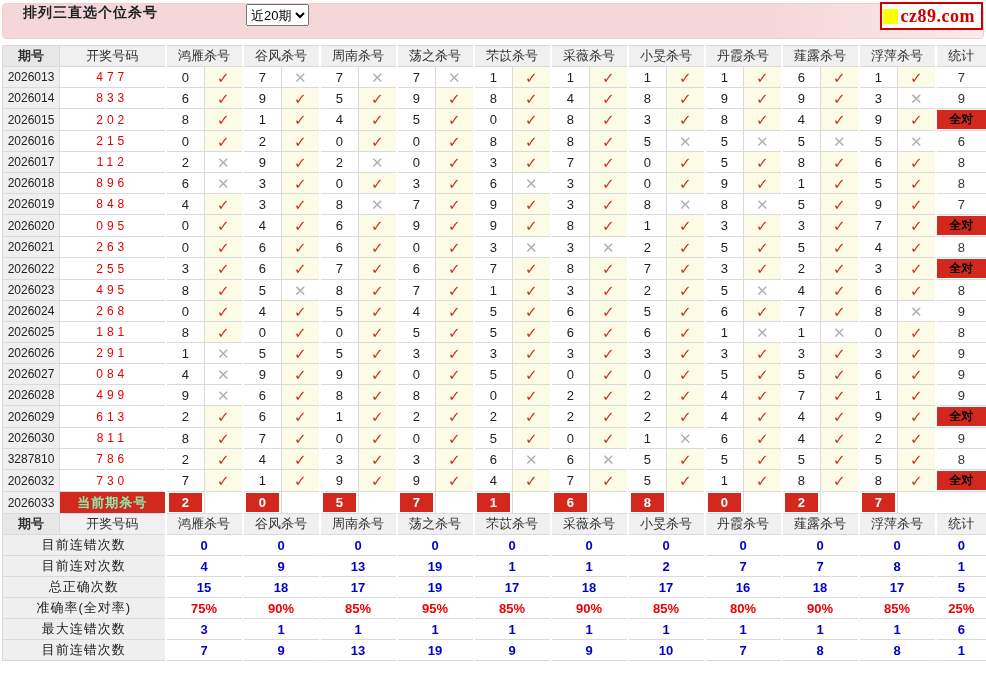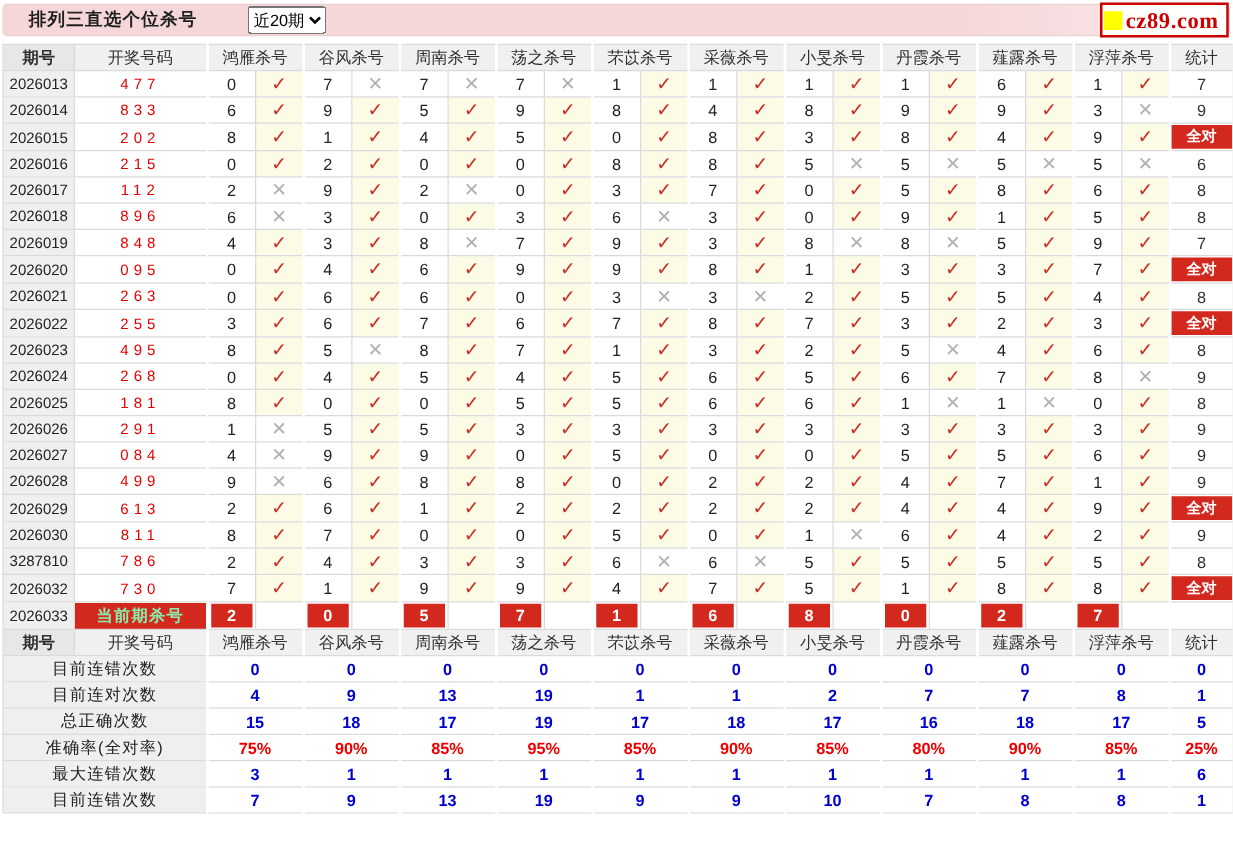--- a/index.html
+++ b/index.html
@@ -1,46 +1,46 @@
 <!DOCTYPE html>
 <html><head>
 <meta charset="utf-8">
 <style>
   * { box-sizing: border-box; }
   html,body { margin:0; padding:0; background:#fff; }
   body { width:986px; font-family:"Liberation Sans","DejaVu Sans",sans-serif; }
 
   
-  .topbar { position:relative; height:26px; margin:3px 2px 6px 2px;
+  .topbar { position:relative; height:36px; margin:3px 2px 6px 2px;
             background:linear-gradient(to right,#f5d7d9 0%,#f5d7d9 78%,#fbe9ea 100%);
             border:1px solid #eccfd1; border-radius:4px;
-            display:flex; align-items:center; }
+            display:flex; align-items:flex-start; }
   .page-title { font-size:14px; font-weight:bold; color:#1f1f1f; margin-left:20px; letter-spacing:1px; }
-  .range-select { margin-left:40px; height:22px; font-size:13px; font-family:inherit; }
+  .range-select { margin-left:88px; height:22px; font-size:13px; font-family:inherit; }
   .logo { position:absolute; right:0; top:-2px; height:28px; background:#fffffe;
           border:2px solid #cc0000; display:flex; align-items:center; padding:0 6px 0 1px; }
   .logo-sq { width:15px; height:15px; background:#ffff00; margin-right:3px; }
   .logo-text { color:#cc0000; font-family:"Liberation Serif","DejaVu Serif",serif;
                font-size:18px; font-weight:bold; letter-spacing:0.5px; }
 
   
   table { border-collapse:collapse; table-layout:fixed; width:982px; margin:0 2px; }
   td, th { border:1px solid #dadada; height:21px; padding:0; text-align:center;
            font-size:12px; color:#333; overflow:hidden; white-space:nowrap; }
   th { background:#f0f0f0; font-weight:normal; font-size:13px; color:#303030; }
   th.c-period { background:#e7e7e7;font-weight:bold; }
   td.c-period { background:#efefef; color:#222; }
   td.win-num  { color:#e60000; letter-spacing:4px; font-size:12px; }
   td.kill     { background:#fff; font-size:13px; color:#222; }
   td.mark-hit  { background:#fbfbe6; color:#cd2f24; font-size:15px; font-weight:bold; line-height:1; }
   td.mark-miss { background:#ffffff; color:#b0b0b0; font-size:15px; font-weight:bold; line-height:1; }
   td.gs { border-left:2px solid #ffffff; }
   th.gs { border-left:2px solid #ffffff; }
   td.stat-col { font-size:13px; color:#333; }
-  .all-badge { display:block; margin:1px 0; background:#d3281e; color:#ffffff;
+  .all-badge { display:block; margin:1px 0; background:#d3281e; color:#000000;
                font-weight:bold; font-size:12px; line-height:19px; }
   td.cur-label { background:#d3281e; color:#86efac; font-weight:bold; font-size:13px; letter-spacing:1px; }
   .kill-badge { display:block; margin:1px 2px; background:#d3281e; color:#fff;
                 font-weight:bold; font-size:13px; line-height:19px; }
   td.stat-label { background:#efefef; font-size:13px; color:#222; letter-spacing:1px; }
   td.v-blue { color:#0000cc; font-weight:bold; font-size:13px; }
   td.v-red  { color:#ee0000; font-weight:bold; font-size:13px; }
 </style>
 </head>
 <body>

